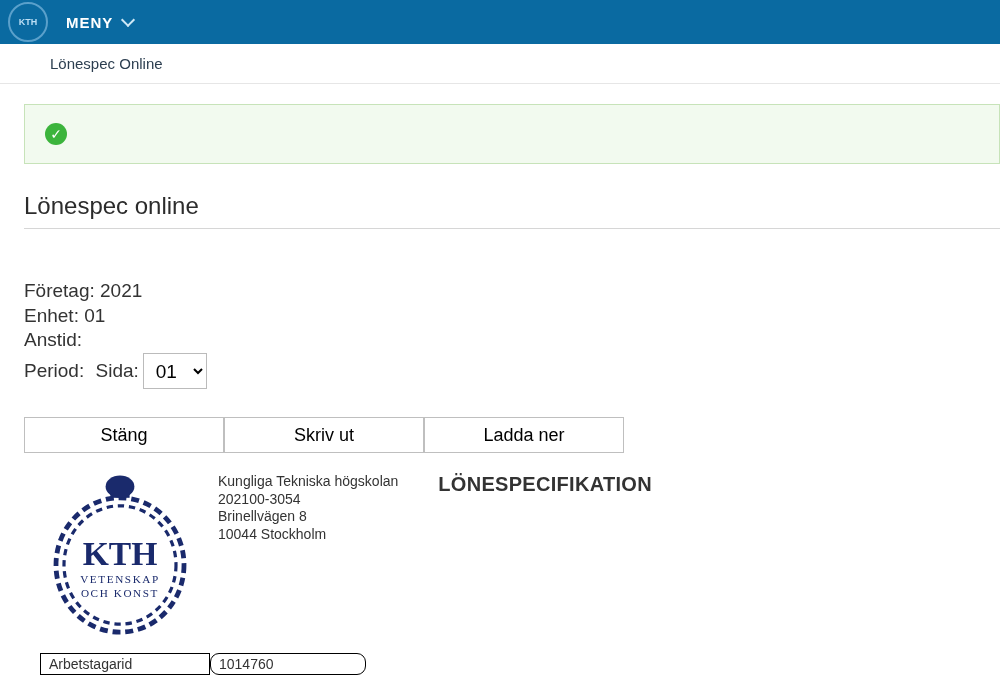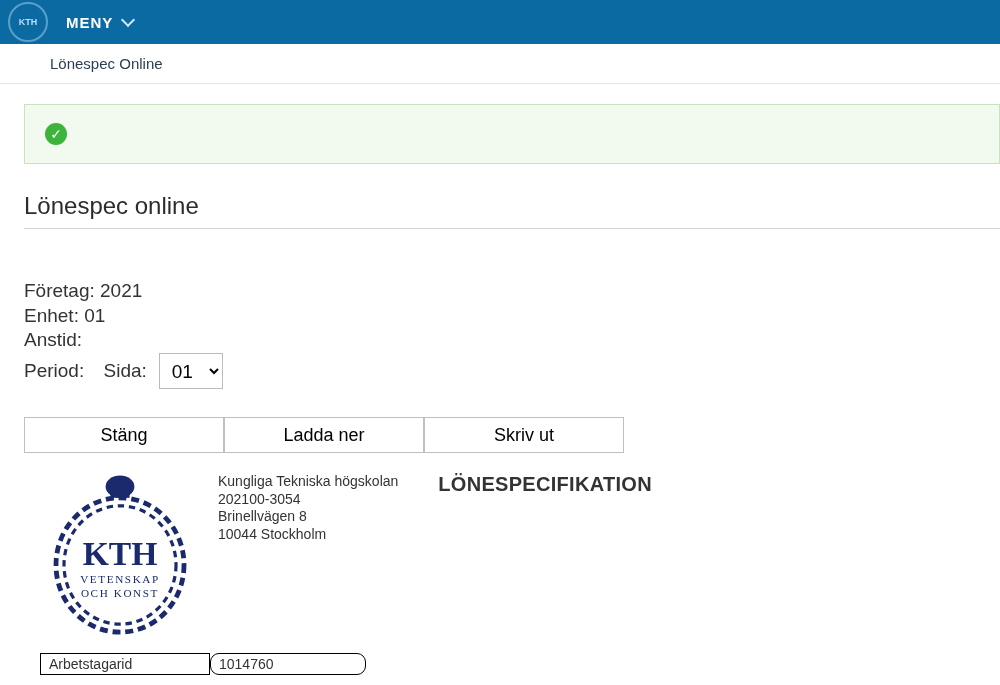--- a/index.html
+++ b/index.html
@@ -103,21 +103,20 @@
     margin-bottom: 50px;
   }
 
   .info-rows { font-size: 19px; line-height: 1.3; }
   .info-rows .row { display: flex; align-items: center; margin-bottom: 0px; }
   .info-rows .row .lbl { white-space: pre; }
 
   .inline-controls {
     display: flex;
     align-items: center;
-    gap: 8px;
   }
   .period-select {
     border: 4px solid #e30613;
     padding: 8px 6px 8px 10px;
     font-size: 19px;
     width: 106px;
     height: 46px;
     background: #fff;
     font-family: inherit;
   }
@@ -229,22 +228,22 @@
       <span class="lbl">Period: </span>
       <span class="sida-label">Sida: </span>
       <select class="sida-select">
         <option>01</option>
       </select>
     </div>
   </div>
 
   <div class="button-row">
     <button class="btn">Stäng</button>
+    <button class="btn">Skriv ut</button>
     <button class="btn">Ladda ner</button>
-    <button class="btn">Skriv ut</button>
   </div>
 
   <div class="payslip-header">
     <div class="kth-seal">
       <svg viewBox="0 0 200 220">
         <g fill="none" stroke="#1a2a6c" stroke-width="6">
           <ellipse cx="100" cy="120" rx="80" ry="84" stroke-dasharray="10 6"></ellipse>
           <ellipse cx="100" cy="120" rx="70" ry="74" stroke-dasharray="8 6" stroke-width="4"></ellipse>
         </g>
         <g fill="#1a2a6c">

